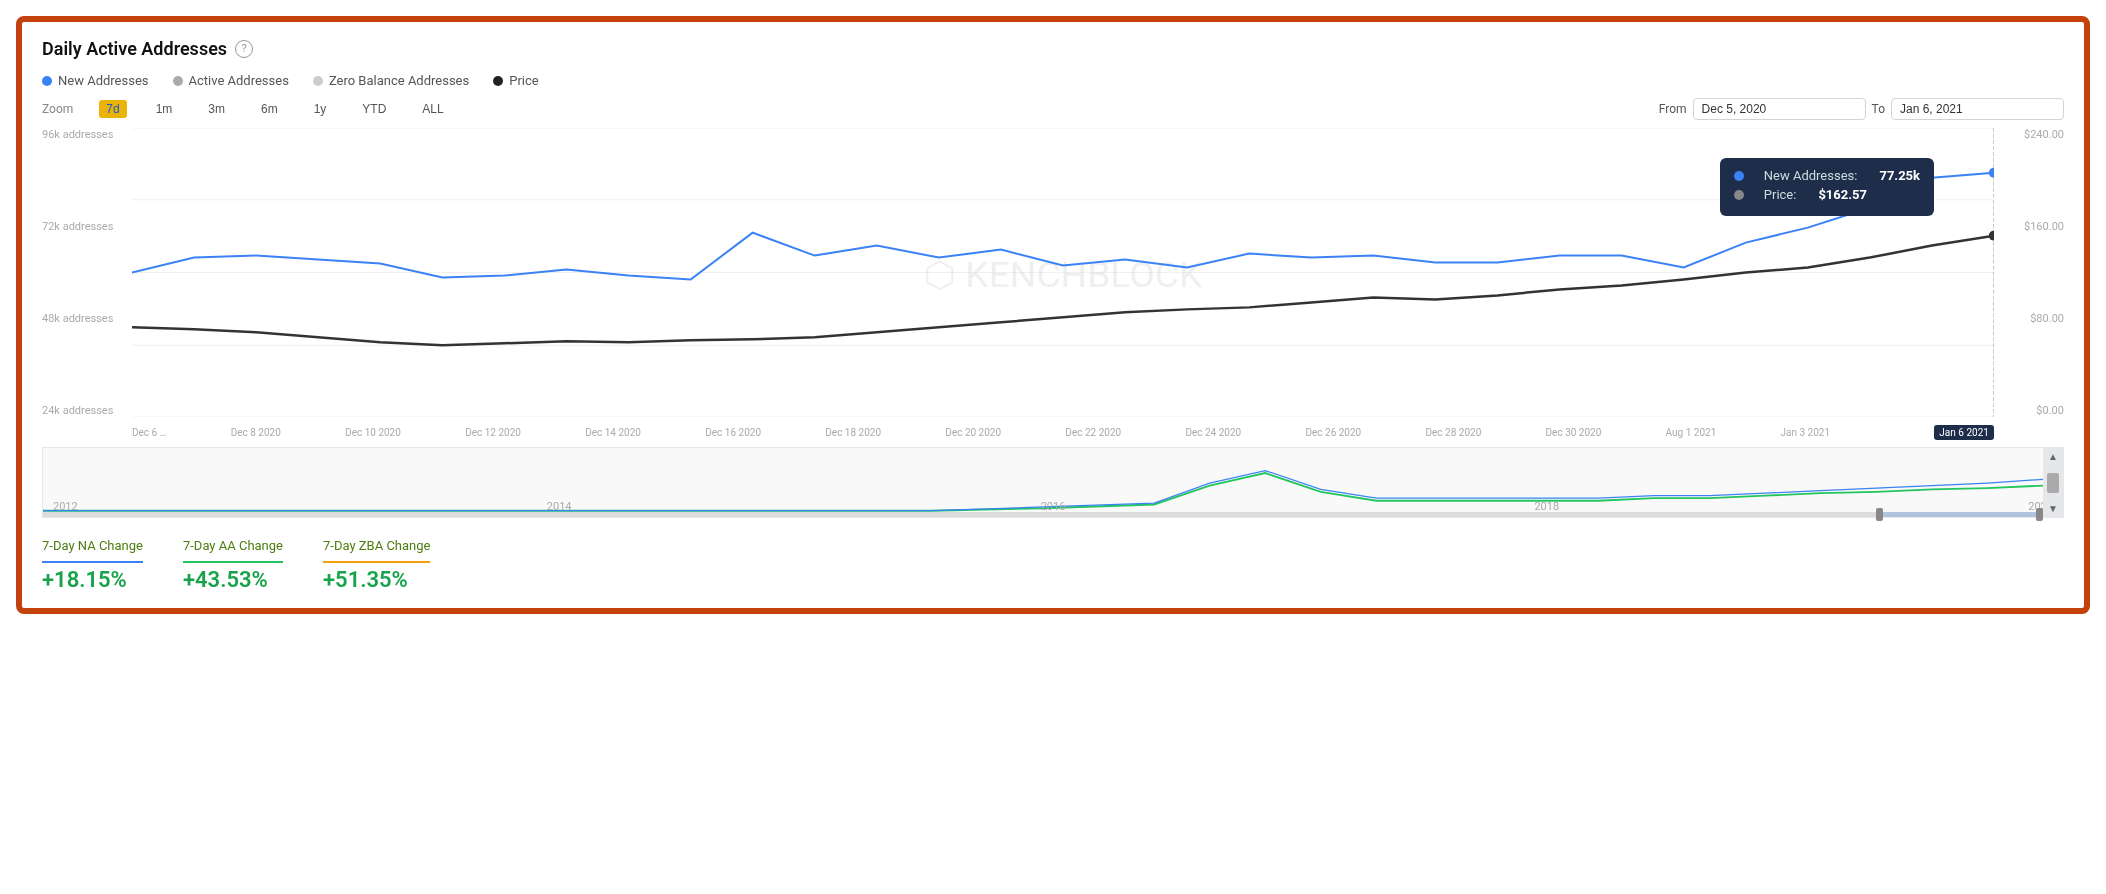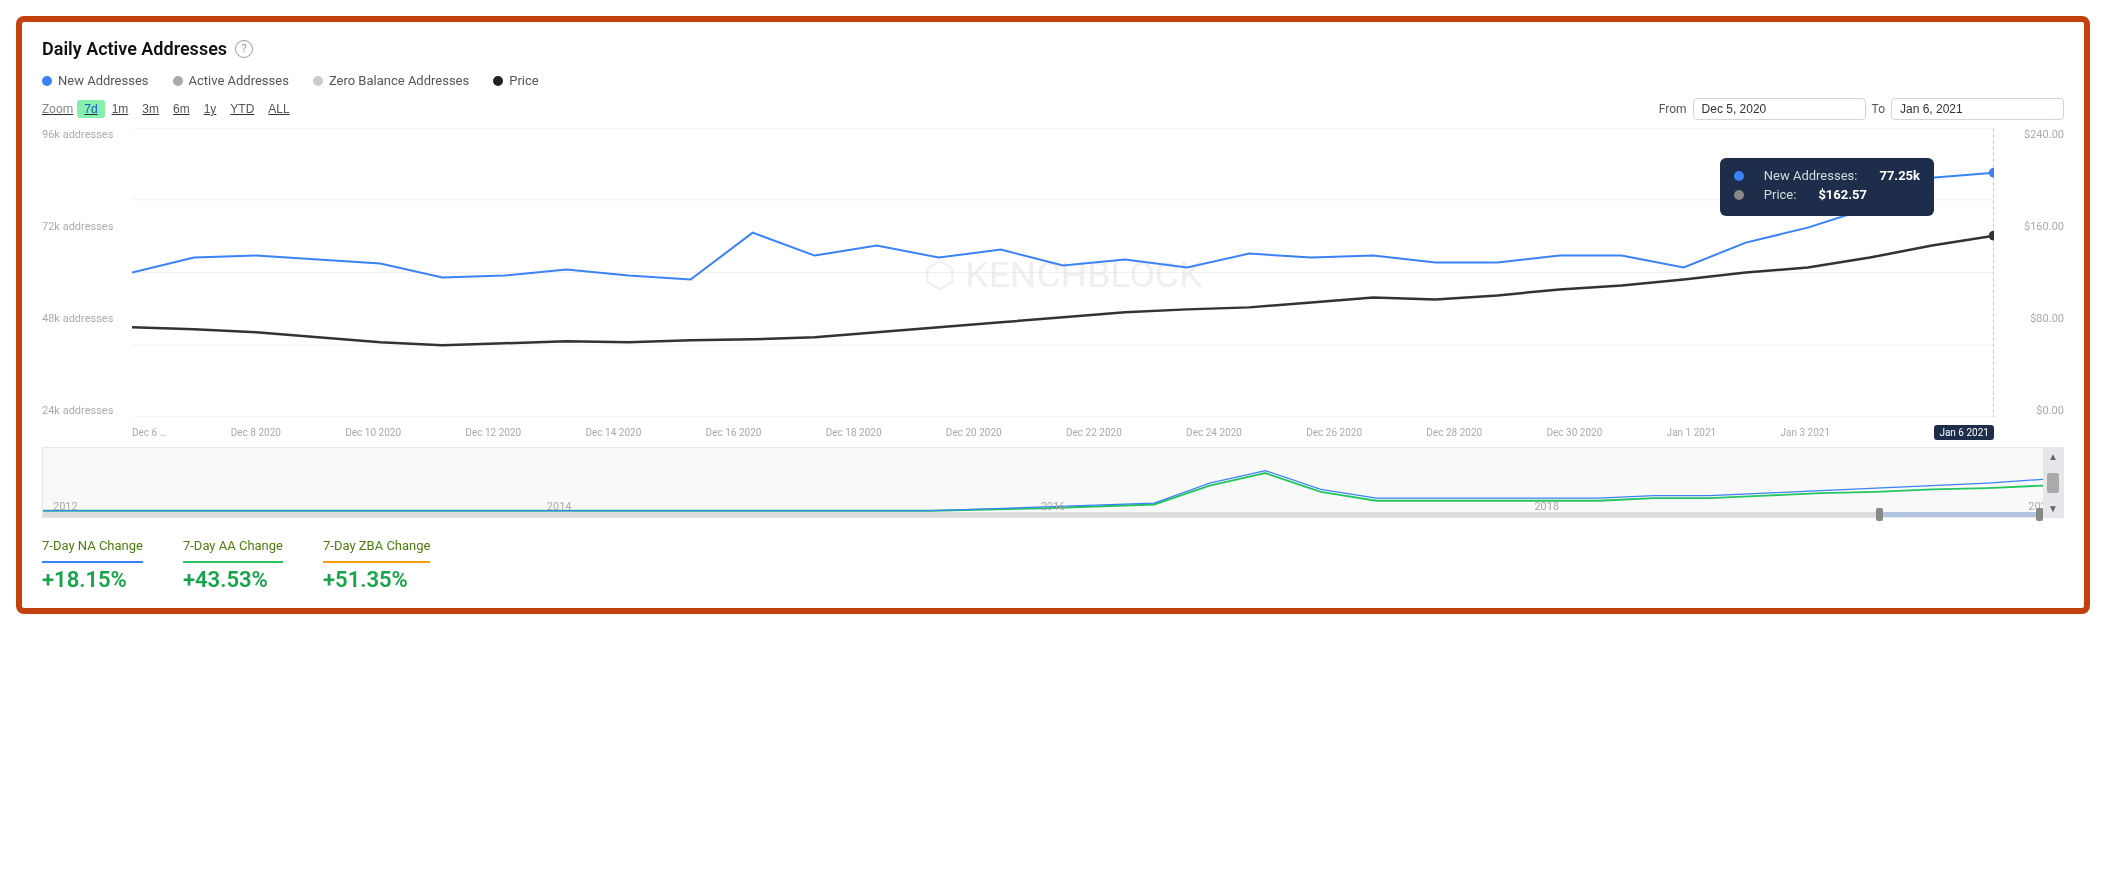--- a/index.html
+++ b/index.html
@@ -47,36 +47,36 @@
       width: 10px; height: 10px;
       border-radius: 50%;
     }
     .controls-row {
       display: flex;
       align-items: center;
       justify-content: space-between;
       margin-bottom: 8px;
     }
     .zoom-controls {
-      display: flex; align-items: center; gap: 0; text-decoration: underline;
+      display: flex; align-items: center; gap: 22px;
     }
     .zoom-label {
       font-size: 12px; color: #888; margin-right: 4px;
     }
     .zoom-btn {
       padding: 2px 7px;
       font-size: 12px;
       background: none;
       border: none;
       color: #555;
       cursor: pointer;
       border-radius: 3px;
     }
     .zoom-btn.active {
-      background: #86efac;
+      background: #eab308;
       color: #1a56db;
       text-align: center;
     }
     .date-controls {
       display: flex; align-items: center; gap: 6px;
       font-size: 12px; color: #555; justify-content: space-between;
     }
     .date-input {
       border: 1px solid #d1d5db;
       border-radius: 4px;
@@ -398,21 +398,21 @@
         <span class="x-label">Dec 12 2020</span>
         <span class="x-label">Dec 14 2020</span>
         <span class="x-label">Dec 16 2020</span>
         <span class="x-label">Dec 18 2020</span>
         <span class="x-label">Dec 20 2020</span>
         <span class="x-label">Dec 22 2020</span>
         <span class="x-label">Dec 24 2020</span>
         <span class="x-label">Dec 26 2020</span>
         <span class="x-label">Dec 28 2020</span>
         <span class="x-label">Dec 30 2020</span>
-        <span class="x-label">Jan 1 2021</span>
+        <span class="x-label">Aug 1 2021</span>
         <span class="x-label">Jan 3 2021</span>
         <span class="x-label" style="background:#1e2d4a;color:#fff;padding:2px 5px;border-radius:3px;margin-left:40px;">Jan 6 2021</span>
       </div>
     </div>
 
     <div class="overview-chart" style="position:relative; height: 70px;">
       <svg width="100%" height="100%" viewBox="0 0 1800 55" preserveAspectRatio="none" style="position:absolute;top:0;left:0;right:20px;width:calc(100% - 20px)">
 
         <polyline fill="none" stroke="#22c55e" stroke-width="1.5" points="0,50 100,50 200,50 300,50 400,50 500,50 600,50 700,50 800,50 900,48 1000,45 1050,30 1100,20 1150,35 1200,42 1300,42 1400,42 1450,40 1500,40 1550,38 1600,36 1650,35 1700,33 1750,32 1800,30"></polyline>
 

